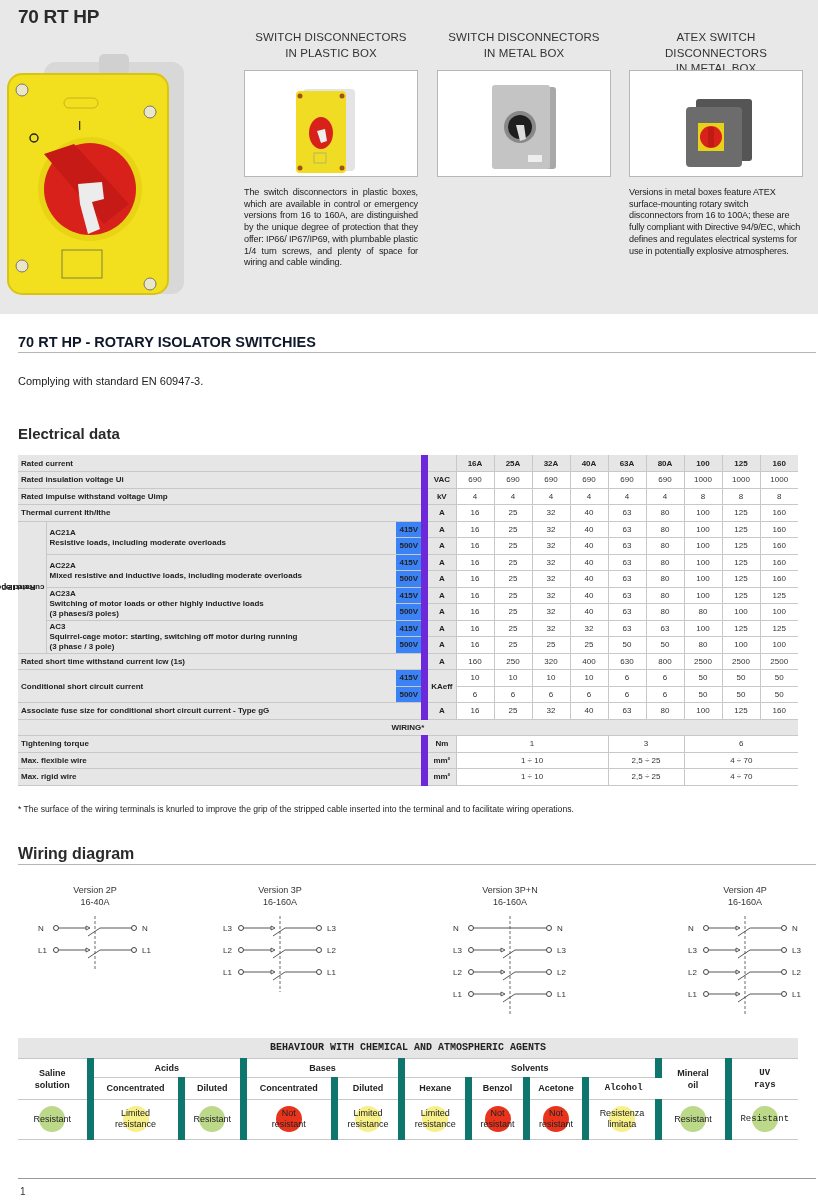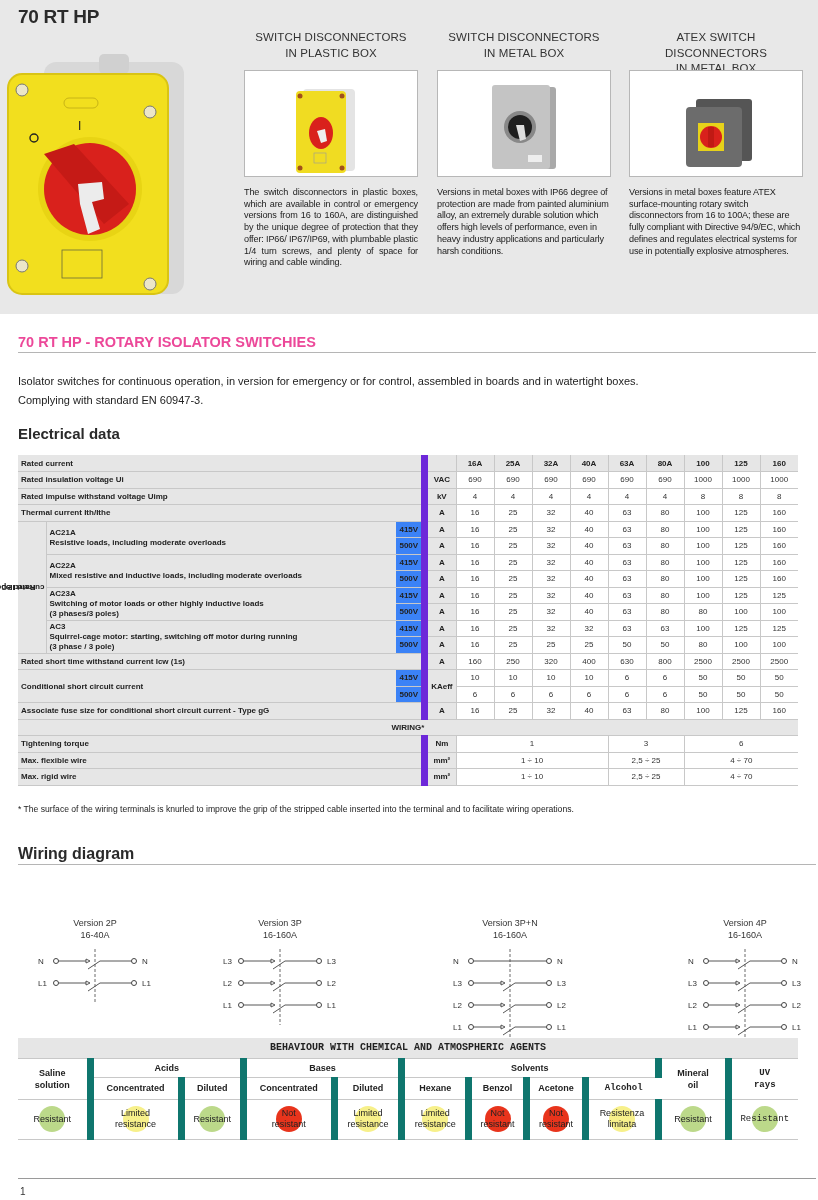--- a/index.html
+++ b/index.html
@@ -14,41 +14,41 @@
   .card { position: absolute; top: 0; width: 174px; }
   .card:nth-child(1) { left: 0; }
   .card:nth-child(2) { left: 193px; }
   .card:nth-child(3) { left: 385px; }
   .card-title { text-align: center; font-size: 11.5px; line-height: 15.5px; color: #333; letter-spacing: 0.1px; height: 34px; }
   .card-img { margin-top: 6px; width: 174px; height: 107px; background: #fff; border: 1px solid #b7b7b7; position: relative; overflow: hidden; }
   .card-text { margin-top: 10px; font-size: 9.1px; line-height: 11.7px; color: #222; text-align: justify; font-family: "Liberation Sans", sans-serif; letter-spacing: -0.15px; }
   .card:nth-child(2) .card-text, .card:nth-child(3) .card-text { text-align: left; }
 
   
-  .section-title { position: absolute; left: 18px; font-size: 14.5px; font-weight: bold; color: #ec4899; }
+  .section-title { position: absolute; left: 18px; font-size: 14.5px; font-weight: bold; color: #0f172a; }
   .rule { position: absolute; left: 18px; width: 798px; height: 1px; background: #b5b5b5; }
   .intro { position: absolute; left: 18px; top: 372px; font-size: 11px; line-height: 19px; color: #222; }
   .subtitle { position: absolute; left: 18px; font-size: 15px; font-weight: bold; color: #2a2a2a; }
 
   
   table.elec { position: absolute; left: 18px; top: 455px; width: 780px; border-collapse: collapse; font-size: 8px; }
   table.elec td { border-bottom: 1px solid #c8c8c8; height: 16.5px; padding: 0 3px; vertical-align: middle; }
   table.elec td.lbl { background: #e6e6e6; font-weight: bold; color: #222; }
   table.elec td.unit { background: #e6e6e6; font-weight: bold; text-align: center; border-left: 7px solid #6d28d9; width: 30px; }
   table.elec td.volt { background: #3b82f6; font-weight: bold; text-align: center; width: 28px; }
   table.elec td.val { text-align: center; color: #333; border-left: 1px solid #c8c8c8; width: 38px; }
   table.elec tr.hdr td.val { font-weight: bold; background: #e6e6e6; color: #222; }
   table.elec td.vert { background: #e6e6e6; font-weight: bold; width: 28px; border-right: 1px solid #c8c8c8; padding: 0; }
   table.elec td.vert div { transform: rotate(-90deg); white-space: nowrap; font-size: 8px; line-height: 9px; text-align: center; width: 16px; margin: 0 auto; }
   table.elec td.sub { background: #e6e6e6; font-weight: bold; line-height: 10px; padding: 1px 3px; }
   table.elec tr.wiring td { background: #e6e6e6; font-weight: bold; text-align: center; }
   .footnote { position: absolute; left: 18px; top: 804px; font-size: 8.6px; color: #222; }
 
   
-  .wd { position: absolute; font-size: 9px; color: #333; text-align: center; margin-top: 33px; }
+  .wd { position: absolute; font-size: 9px; color: #333; text-align: center; }
   .wd-title { line-height: 12px; }
   .wd svg { display: block; margin-top: 8px; }
 
   
   table.chem { position: absolute; left: 18px; top: 1038px; width: 780px; border-collapse: collapse; font-size: 9px; }
   table.chem td { text-align: center; border-right: 7px solid #0f766e; border-bottom: 1px solid #c8c8c8; vertical-align: middle; }
   table.chem td:last-child { border-right: none; font-family: Liberation Mono, monospace; }
   table.chem tr.title td { background: #e6e6e6; font-weight: bold; font-size: 10px; height: 20px; border-right: none; }
   table.chem tr.g td { font-weight: bold; height: 19px; }
   table.chem tr.s td { font-weight: bold; height: 22px; }
@@ -114,21 +114,20 @@
       <div class="card-img">
         <svg width="174" height="107" viewBox="0 0 174 107">
           <rect x="60" y="16" width="58" height="82" rx="3" fill="#a9a9a9"></rect>
           <rect x="54" y="14" width="58" height="84" rx="3" fill="#c4c4c4"></rect>
           <circle cx="82" cy="56" r="16" fill="#888"></circle>
           <circle cx="82" cy="56" r="12" fill="#1e1e1e"></circle>
           <path d="M78 54 L86 54 L88 68 L82 70 Z" fill="#ddd"></path>
           <rect x="90" y="84" width="14" height="7" fill="#eee"></rect>
         </svg>
       </div>
-      <div class="card-text">Versions in metal boxes with IP66 degree of protection are made from painted aluminium alloy, an extremely durable solution which offers high levels of performance, even in heavy industry applications and particularly harsh conditions.</div>
     </div>
 
     <div class="card">
       <div class="card-title">
         <div>ATEX SWITCH DISCONNECTORS</div>
         <div>IN METAL BOX</div>
       </div>
       <div class="card-img">
         <svg width="174" height="107" viewBox="0 0 174 107">
           <rect x="66" y="28" width="56" height="62" rx="3" fill="#555"></rect>
@@ -139,21 +138,20 @@
         </svg>
       </div>
       <div class="card-text">Versions in metal boxes feature ATEX surface-mounting rotary switch disconnectors from 16 to 100A; these are fully compliant with Directive 94/9/EC, which defines and regulates electrical systems for use in potentially explosive atmospheres.</div>
     </div>
   </div>
 </div>
 
 <div class="section-title" style="top:334px;">70 RT HP - ROTARY ISOLATOR SWITCHIES</div>
 <div class="rule" style="top:352px;"></div>
 <div class="intro">
-  <div>Isolator switches for continuous operation, in version for emergency or for control, assembled in boards and in watertight boxes.</div>
   <div>Complying with standard EN 60947-3.</div>
 </div>
 
 <div class="subtitle" style="top:425px;">Electrical data</div>
 
 <table class="elec" id="elec-table">
   <tbody id="elec-body">
       <tr class="hdr">
         <td class="lbl" colspan="3">Rated current</td>
         <td class="unit"></td>

